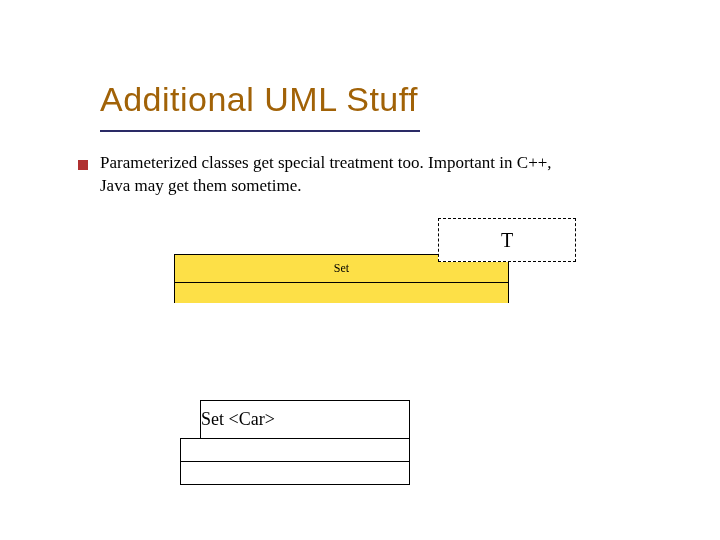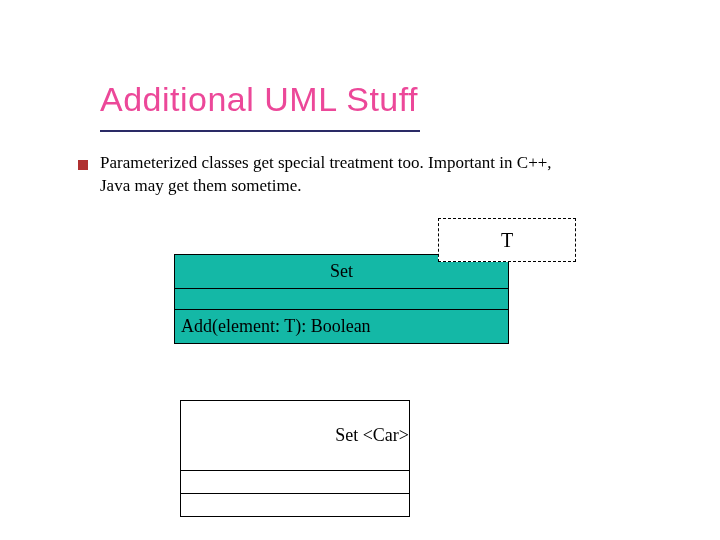--- a/index.html
+++ b/index.html
@@ -12,21 +12,21 @@
     color: #000;
     position: relative;
   }
   .title {
     position: absolute;
     left: 100px;
     top: 80px;
     font-family: Verdana, Geneva, sans-serif;
     font-size: 34px;
     font-weight: 400;
-    color: #ec4899;
+    color: #a16207;
     letter-spacing: 0.5px;
   }
   .title-underline {
     position: absolute;
     left: 100px;
     top: 130px;
     width: 320px;
     height: 2px;
     background: #2a2a66;
   }
@@ -49,22 +49,22 @@
 
   
   .uml1 {
     position: absolute;
     left: 174px;
     top: 254px;
     width: 335px;
   }
   .uml1 .compartment {
     border: 1.5px solid #000;
-    background: #14b8a6;
-    font-size: 18px;
+    background: #fde047;
+    font-size: 12px;
   }
   .uml1 .name-compartment {
     text-align: center;
     padding: 6px 0;
     border-bottom: none;
   }
   .uml1 .attr-compartment {
     height: 20px;
     border-top: 1.5px solid #000;
     border-bottom: none;
@@ -95,23 +95,24 @@
     left: 180px;
     top: 400px;
     width: 230px;
   }
   .uml2 .compartment {
     border: 1.5px solid #000;
     background: #fff;
     font-size: 18px;
   }
   .uml2 .name-compartment {
-    text-align: right;
-    padding: 24px 0;
+    text-align: left;
+    padding: 8px 0;
     border-bottom: none;
+    margin-left: 20px;
   }
   .uml2 .attr-compartment {
     height: 22px;
     border-top: 1.5px solid #000;
     border-bottom: none;
   }
   .uml2 .op-compartment {
     height: 22px;
     border-top: 1.5px solid #000;
   }
@@ -123,20 +124,19 @@
 <div class="title-underline"></div>
 
 <div class="bullet"></div>
 <div class="desc">Parameterized classes get special treatment too. Important in C++, Java may get them sometime.</div>
 
 <div class="template-param">T</div>
 
 <div class="uml1">
   <div class="compartment name-compartment">Set</div>
   <div class="compartment attr-compartment"></div>
-  <div class="compartment op-compartment">Add(element: T): Boolean</div>
 </div>
 
 <div class="uml2">
   <div class="compartment name-compartment">Set &lt;Car&gt;</div>
   <div class="compartment attr-compartment"></div>
   <div class="compartment op-compartment"></div>
 </div>
 
 </body></html>

